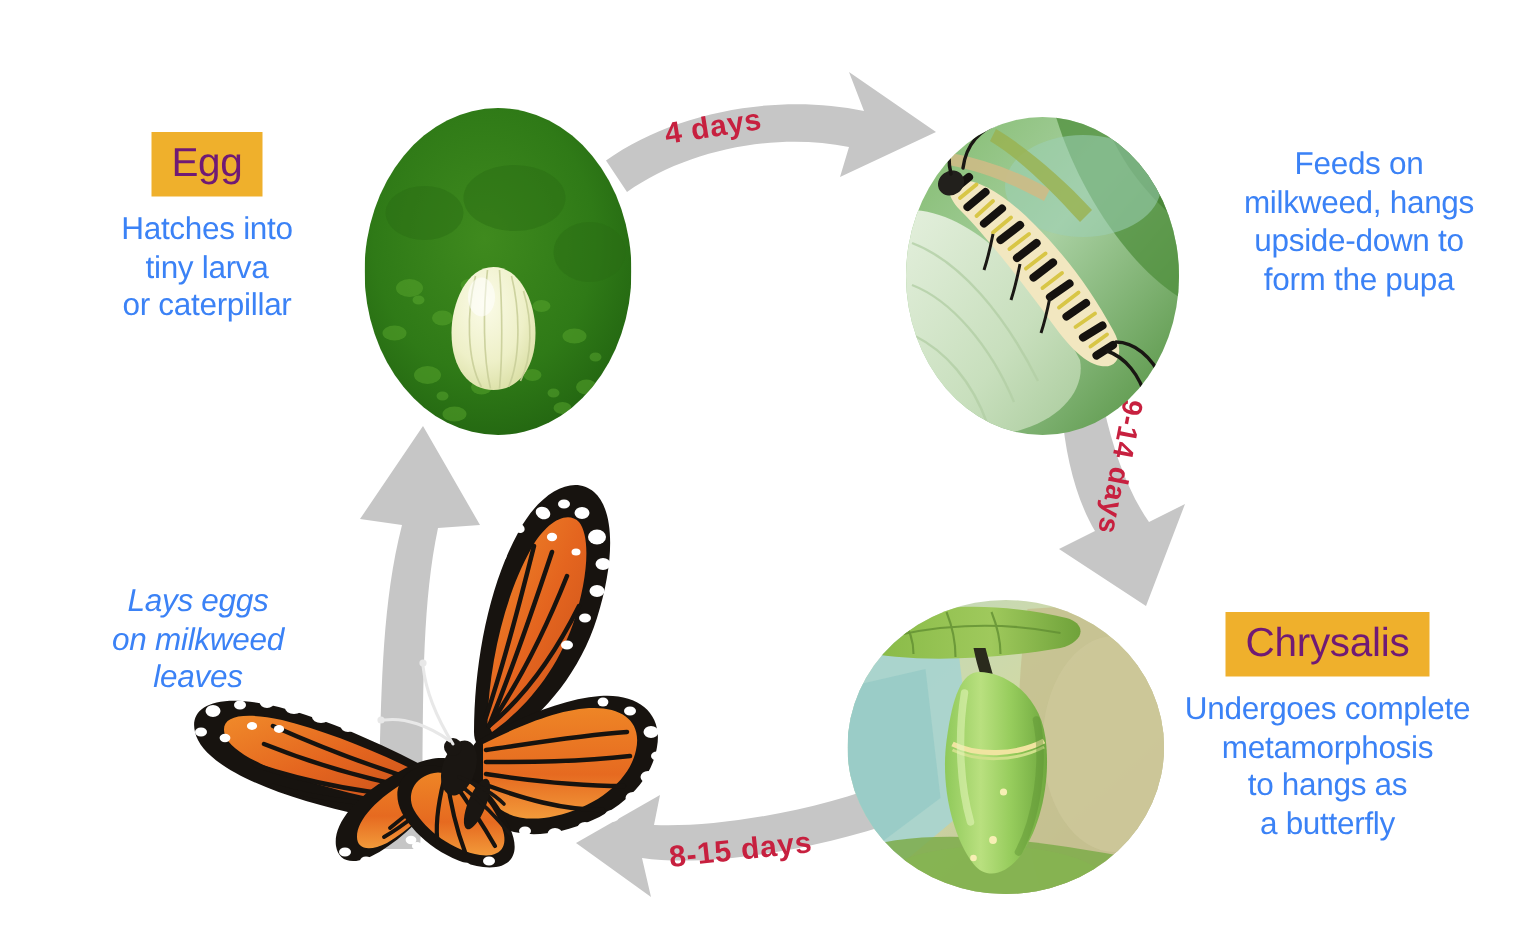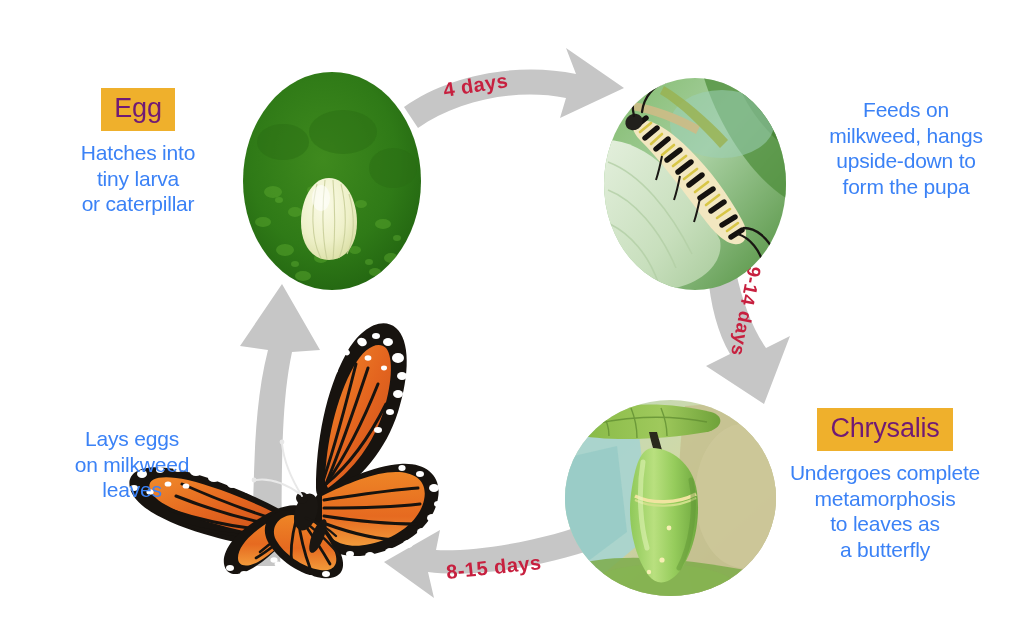--- a/index.html
+++ b/index.html
@@ -40,21 +40,21 @@
     white-space: pre-line;
     letter-spacing: -0.2px;
   }
 
   #block-egg        { left: 22px;  top: 88px;  width: 232px; }
   #block-caterpillar{ left: 788px; top: 88px;  width: 236px; }
   #block-chrysalis  { left: 746px; top: 408px; width: 278px; text-align: center; }
   #block-adult      { left: 8px;   top: 368px; width: 248px; }
 
   #block-adult .badge { font-size: 28px; padding: 8px 14px 10px 14px; }
-  #block-adult .desc  { margin-top: 58px; }
+  #block-adult .desc  { margin-top: 20px; font-style: italic; }
 
   
   .photo {
     position: absolute;
     border-radius: 50%;
     overflow: hidden;
   }
   #photo-egg        { left: 243px; top: 72px;  width: 178px; height: 218px; }
   #photo-caterpillar{ left: 604px; top: 78px;  width: 182px; height: 212px; }
   #photo-chrysalis  { left: 565px; top: 400px; width: 211px; height: 196px; }
@@ -481,21 +481,21 @@
     <div class="desc">Feeds on
 milkweed, hangs
 upside-down to
 form the pupa</div>
   </div>
 
   <div class="stage-block" id="block-chrysalis">
     <div class="badge">Chrysalis</div>
     <div class="desc">Undergoes complete
 metamorphosis
-to leaves as
+to hangs as
 a butterfly</div>
   </div>
 
   <div class="stage-block" id="block-adult">
     <div class="desc">Lays eggs
 on milkweed
 leaves</div>
   </div>
 
 </div>

